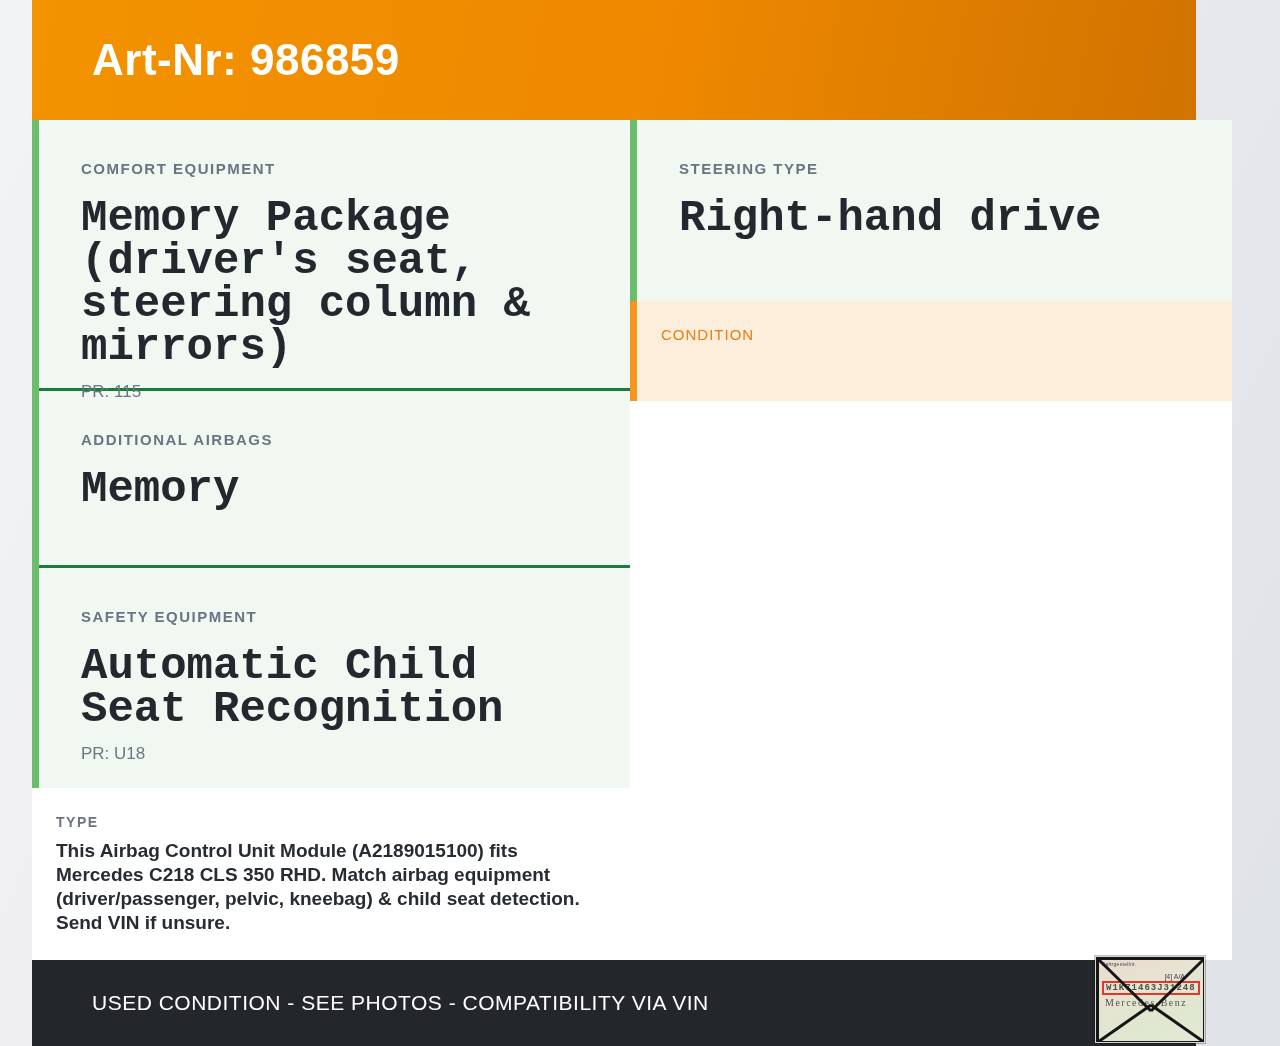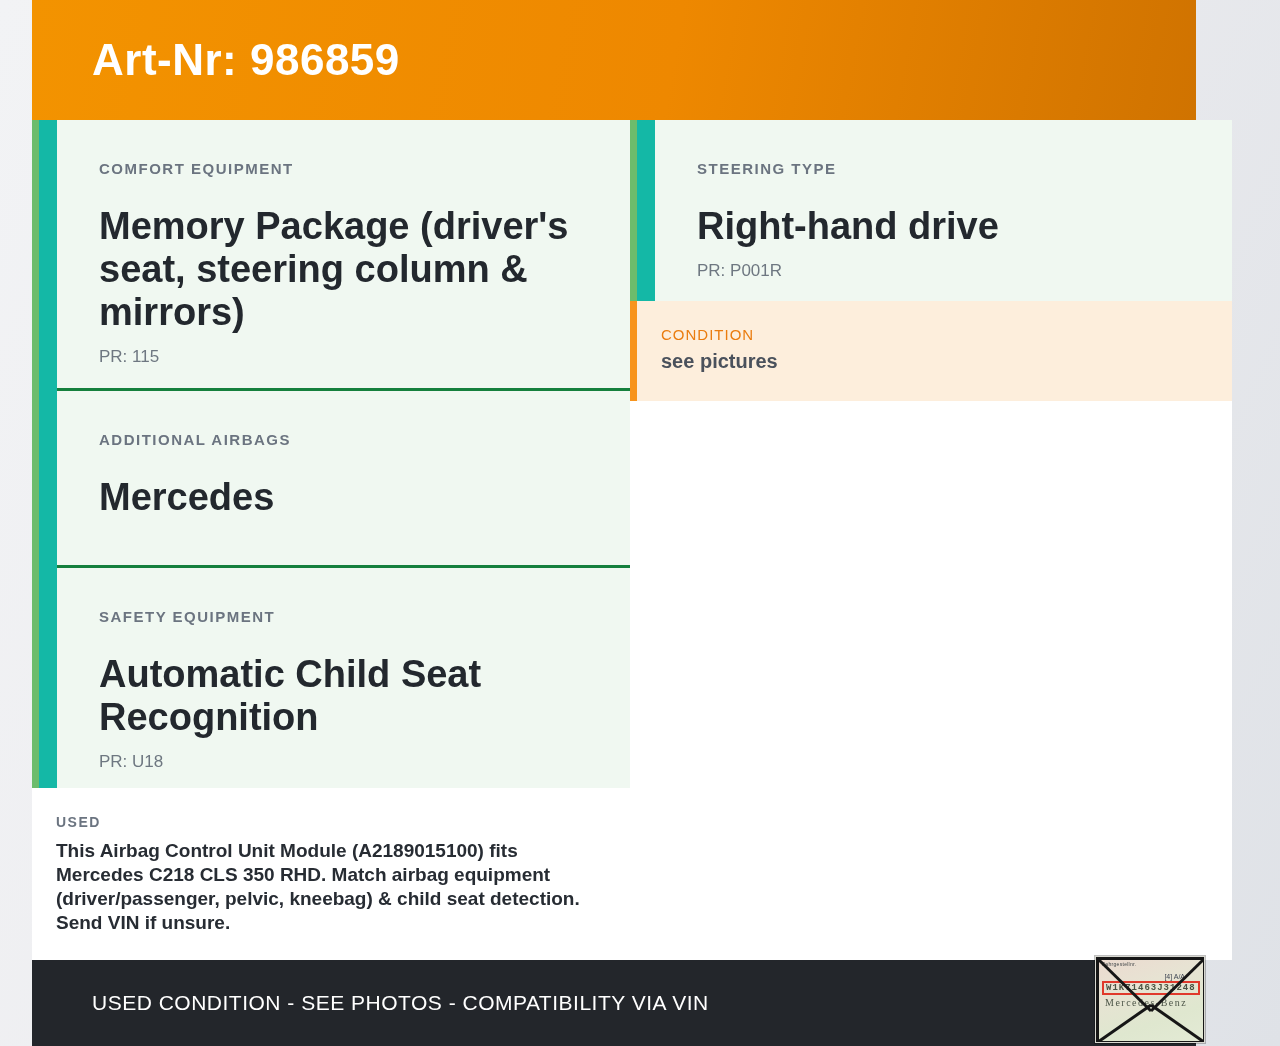--- a/index.html
+++ b/index.html
@@ -30,37 +30,37 @@
 
   
   .grid {
     flex: 1 1 auto;
     display: grid;
     grid-template-columns: 598px 602px;
     background: #ffffff;
   }
   .col { display: flex; flex-direction: column; background: #ffffff; }
 
-  .green-col { border-left: 7px solid #6cbc6c; background: #14b8a6; padding-left: 18px; }
+  .green-col { border-left: 7px solid #6cbc6c; background: #4d7c0f; }
   .gcard { padding: 40px 42px 0 42px; background: #f0f8f1; }
   .gcard + .gcard { border-top: 3px solid #15803d; }
   .gcard.h-l1 { height: 268px; }
   .gcard.h-l2 { height: 177px; }
   .gcard.h-l3 { height: 223px; }
   .gcard.h-r1 { height: 221px; }
   .gcard.h-r2 { height: 181px; }
 
   .card-label {
     font-size: 15px; font-weight: bold; letter-spacing: 1.5px;
     color: #6b7480; text-transform: uppercase;
   }
   .card-title {
-    margin-top: 28px; margin-bottom: 13px;
-    font-size: 38px; font-weight: bold; line-height: 43px;
-    color: #23282e; max-width: 510px;
+    margin-top: 20px; margin-bottom: 13px;
+    font-size: 44px; font-weight: bold; line-height: 43px;
+    color: #23282e; max-width: 510px; font-family: Liberation Mono, monospace;
   }
   .card-pr { font-size: 17px; color: #6e7781; }
 
   
   .condition {
     height: 100px; flex: 0 0 100px;
     border-left: 7px solid #f7941d;
     background: #fdeedc;
     padding: 25px 24px 0 24px;
   }
@@ -141,52 +141,50 @@
         <div class="green-col">
 
           <div class="gcard h-l1">
             <div class="card-label">COMFORT EQUIPMENT</div>
             <div class="card-title">Memory Package (driver's seat, steering column &amp; mirrors)</div>
             <div class="card-pr">PR: 115</div>
           </div>
 
           <div class="gcard h-l2">
             <div class="card-label">ADDITIONAL AIRBAGS</div>
-            <div class="card-title">Mercedes</div>
+            <div class="card-title">Memory</div>
           </div>
 
           <div class="gcard h-l3">
             <div class="card-label">SAFETY EQUIPMENT</div>
             <div class="card-title">Automatic Child Seat Recognition</div>
             <div class="card-pr">PR: U18</div>
           </div>
 
         </div>
 
         <div class="fits">
-          <div class="fits-label">USED</div>
+          <div class="fits-label">TYPE</div>
           <div class="fits-text">This Airbag Control Unit Module (A2189015100) fits Mercedes C218 CLS 350 RHD. Match airbag equipment (driver/passenger, pelvic, kneebag) &amp; child seat detection. Send VIN if unsure.</div>
         </div>
       </section>
 
       <section class="col">
         <div class="green-col">
 
 
           <div class="gcard h-r2">
             <div class="card-label">STEERING TYPE</div>
             <div class="card-title">Right-hand drive</div>
-            <div class="card-pr">PR: P001R</div>
           </div>
 
         </div>
 
         <div class="condition">
           <div class="cond-label">CONDITION</div>
-          <div class="cond-value">see pictures</div>
         </div>
 
         <div class="right-spacer"></div>
       </section>
 
     </main>
 
     <footer class="footer">
       <div class="footer-text">USED CONDITION - SEE PHOTOS - COMPATIBILITY VIA VIN</div>
     </footer>

